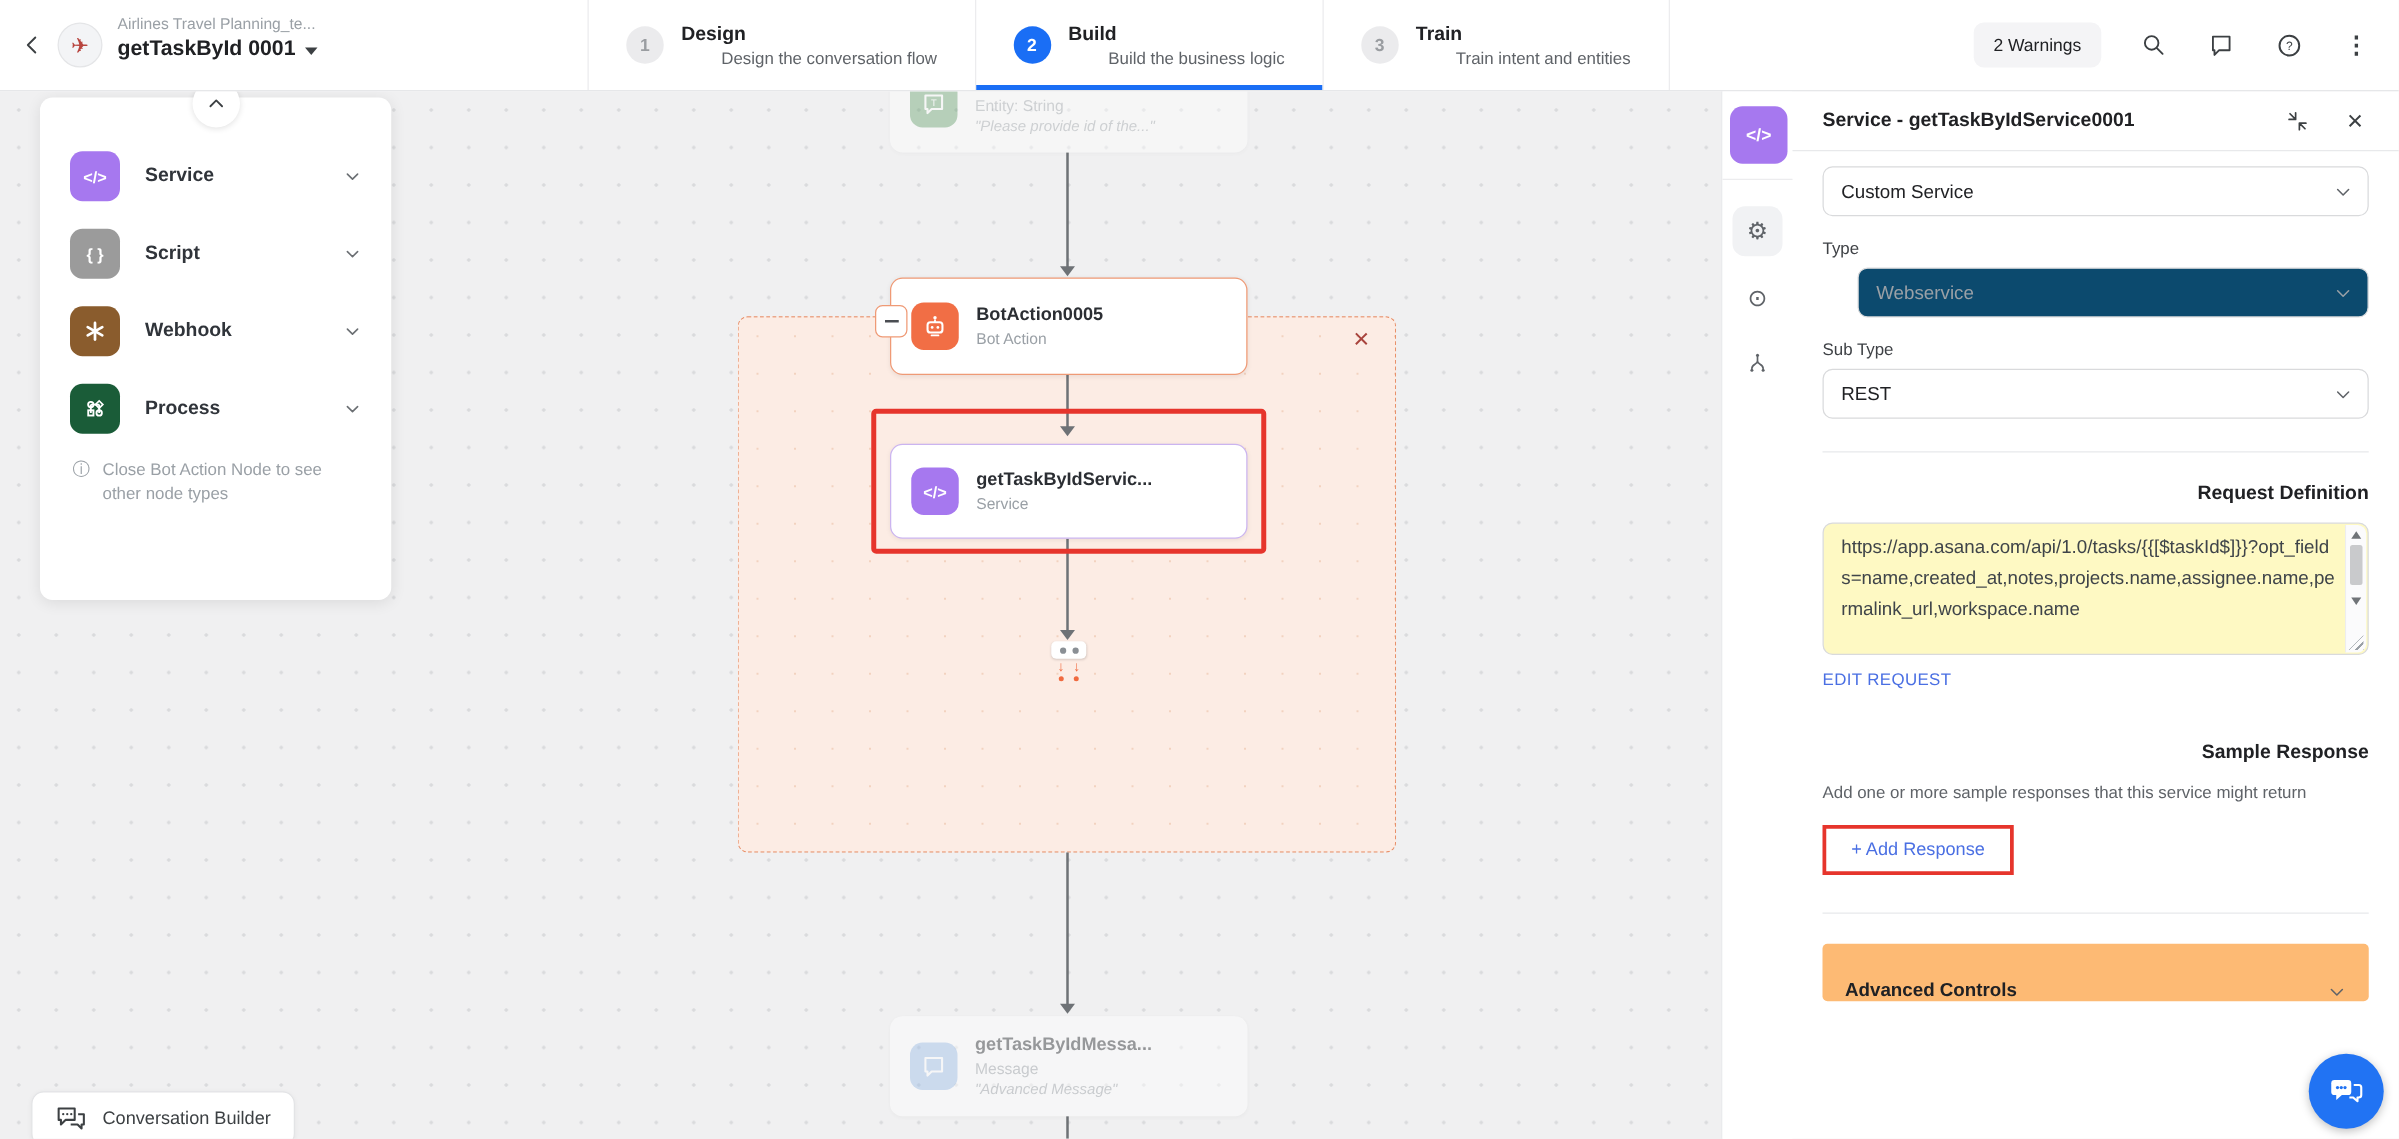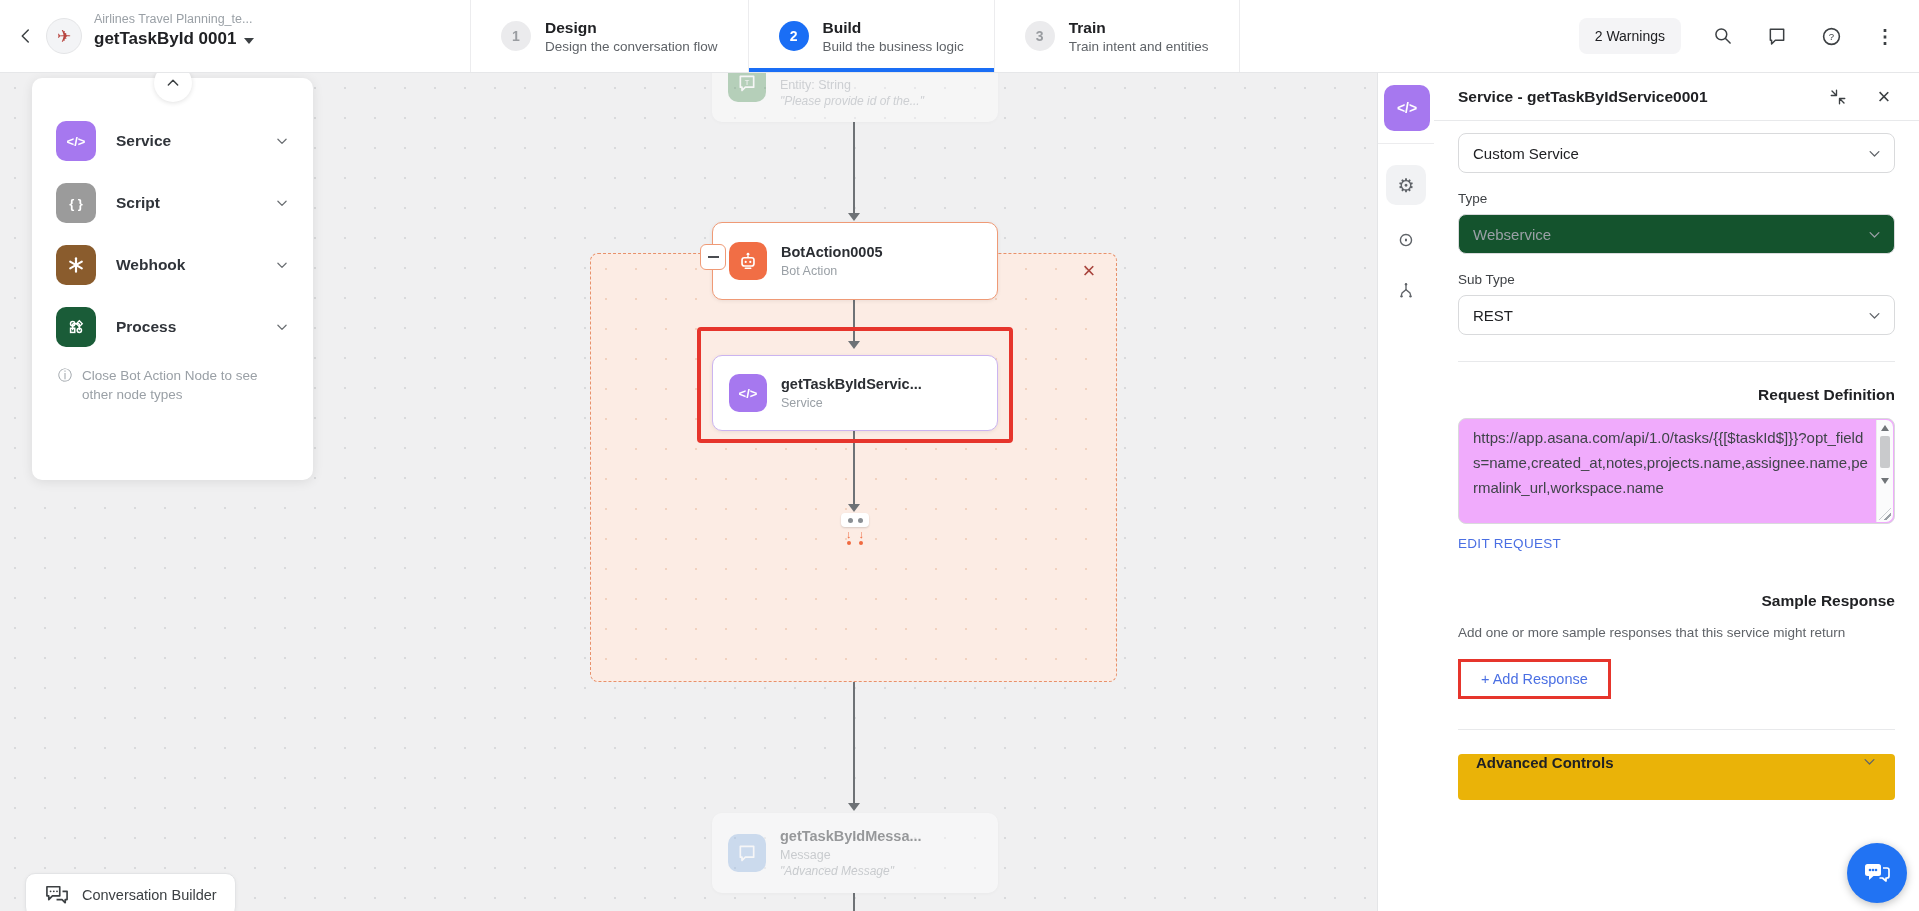--- a/index.html
+++ b/index.html
@@ -22,21 +22,21 @@
     border-top:6px solid #3c4043; margin-top:3px; }
   .steps { position:absolute; left:470px; top:0; height:72px; display:flex; }
   .step { position:relative; display:flex; align-items:center; gap:14px; padding:0 30px;
     border-left:1px solid #ececee; cursor:pointer; }
   .step:last-child { border-right:1px solid #ececee; }
   .step-num { width:30px; height:30px; border-radius:50%; background:#ebebed; color:#9a9da1;
     font-size:14px; font-weight:700; display:flex; align-items:center; justify-content:center; }
   .step.active .step-num { background:#1a6ef5; color:#fff; }
   .step.active::after { content:""; position:absolute; left:0; right:0; bottom:0; height:4px; background:#1a6ef5; }
   .step-label { font-size:15.5px; font-weight:700; color:#202124; }
-  .step-desc { font-size:13.5px; color:#5f6368; margin-top:2px; }
+  .step-desc { font-size:13.5px; color:#5f6368; margin-top:2px;margin-left:32px; }
   .header-right { position:absolute; right:22px; top:0; height:72px; display:flex; align-items:center; gap:30px; }
   .warnings-pill { height:36px; padding:0 16px; border-radius:8px; background:#f4f4f6; display:flex;
     align-items:center; font-size:14px; color:#202124; cursor:pointer; }
   .hicon { width:24px; height:24px; display:flex; align-items:center; justify-content:center;
     color:#3c4043; cursor:pointer; }
   .kebab { font-size:19px; color:#3c4043; font-weight:700; }
 
   
   .canvas { position:absolute; left:0; top:73px; width:1377px; height:838px; overflow:hidden;
     background:radial-gradient(circle, #d9dadc 1.2px, transparent 1.4px) 0 0/30px 30px, #f0f0f1; }
@@ -123,47 +123,47 @@
     align-items:center; padding:0 24px; border-bottom:1px solid #e8e9eb; }
   .panel-title { flex:1; font-size:15.5px; font-weight:700; color:#202124; }
   .ph-icon { width:22px; height:22px; display:flex; align-items:center; justify-content:center;
     color:#3c4043; cursor:pointer; margin-left:24px; }
   .ph-close { font-size:22px; line-height:20px; }
 
   .panel-body { position:absolute; left:56px; right:0; top:48px; bottom:0; padding:0 24px; overflow:hidden; }
   .select { position:relative; height:40px; border:1px solid #d9dadc; border-radius:8px;
     display:flex; align-items:center; padding:0 36px 0 14px; font-size:15px; color:#202124;
     background:#fff; cursor:pointer; }
-  .select.disabled { color:#9aa0a6; background:#14532d; }
+  .select.disabled { color:#9aa0a6; background:#0c4a6e;margin-left:28px; }
   .select .chev { position:absolute; right:12px; top:12px; }
   .sel-first { margin-top:12px; }
   .field-label { margin:18px 0 8px; font-size:13.5px; color:#3f4246; }
   .hr { border-top:1px solid #e8e9eb; margin-top:26px; }
   .section-h { margin-top:24px; font-size:15.5px; font-weight:700; color:#202124;text-align:right; }
   .ta { position:relative; margin-top:14px; height:106px; border:1px solid #d9dadc; border-radius:8px;
-    background:#f0abfc; }
+    background:#fef9c3; }
   .ta .txt { position:absolute; left:14px; right:26px; top:6px; bottom:6px; font-size:15px;
     line-height:25px; color:#3f4449; word-break:break-all; overflow:hidden; }
   .ta .sb { position:absolute; right:1px; top:1px; bottom:1px; width:17px; background:#fbfbfc;
     border-left:1px solid #ededee; border-radius:0 7px 7px 0; }
   .sb .up { position:absolute; left:4px; top:5px; width:0; height:0; border-left:4px solid transparent;
     border-right:4px solid transparent; border-bottom:6px solid #707478; }
   .sb .thumb { position:absolute; left:3px; top:16px; width:10px; height:32px; background:#c9cacc; border-radius:2px; }
   .sb .down { position:absolute; left:4px; top:58px; width:0; height:0; border-left:4px solid transparent;
     border-right:4px solid transparent; border-top:6px solid #707478; }
   .ta .resize { position:absolute; right:3px; bottom:3px; width:12px; height:12px;
     background:repeating-linear-gradient(135deg, transparent 0 3px, #9aa0a6 3px 4.5px);
     clip-path:polygon(100% 0, 100% 100%, 0 100%); cursor:nwse-resize; }
   .link { margin-top:12px; font-size:13.5px; color:#4a6fe3; letter-spacing:.3px; cursor:pointer; display:inline-block; }
   .sr-desc { margin-top:12px; font-size:13.5px; color:#5f6368; line-height:21px; max-width:420px; }
   .add-wrap { margin-top:16px; text-align:left; }
   .add-box { display:inline-block; border:3px solid #e6352c; background:#fff; }
   .add-btn { display:inline-block; padding:9px 20px; font-size:14.5px; color:#4a6fe3; cursor:pointer; }
-  .adv-bar { margin-top:24px; height:46px; background:#eab308; border-radius:4px; display:flex;
-    align-items:flex-start; padding:0 18px; cursor:pointer; }
+  .adv-bar { margin-top:24px; height:46px; background:#fdba74; border-radius:4px; display:flex;
+    align-items:flex-end; padding:0 18px; cursor:pointer; }
   .adv-bar span { flex:1; font-size:15px; font-weight:700; color:#202124; }
 
   .fab { position:absolute; left:1847px; top:843px; width:60px; height:60px; border-radius:50%;
     background:#2173f3; z-index:60; display:flex; align-items:center; justify-content:center;
     box-shadow:0 2px 8px rgba(0,0,0,.25); cursor:pointer; }
 
   svg { display:block; }
 </style>
 </head>
 <body>

